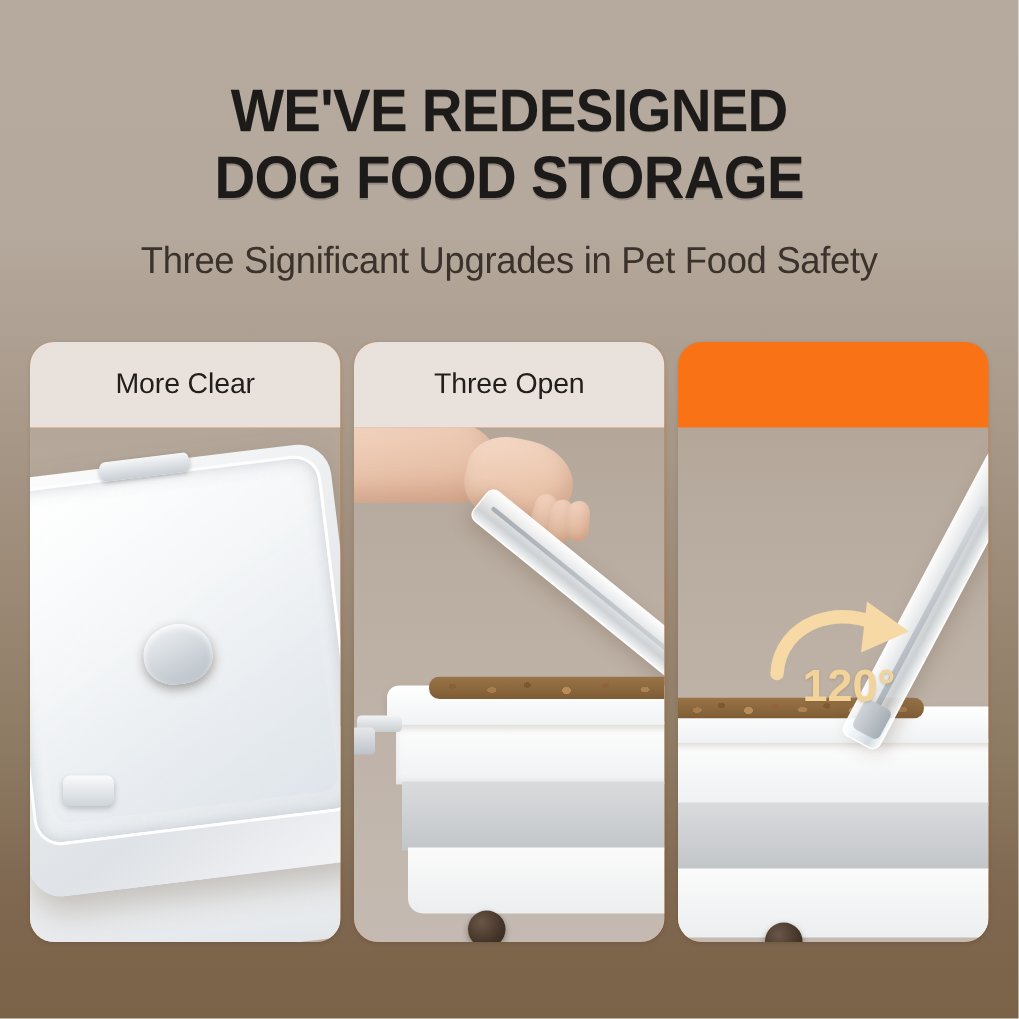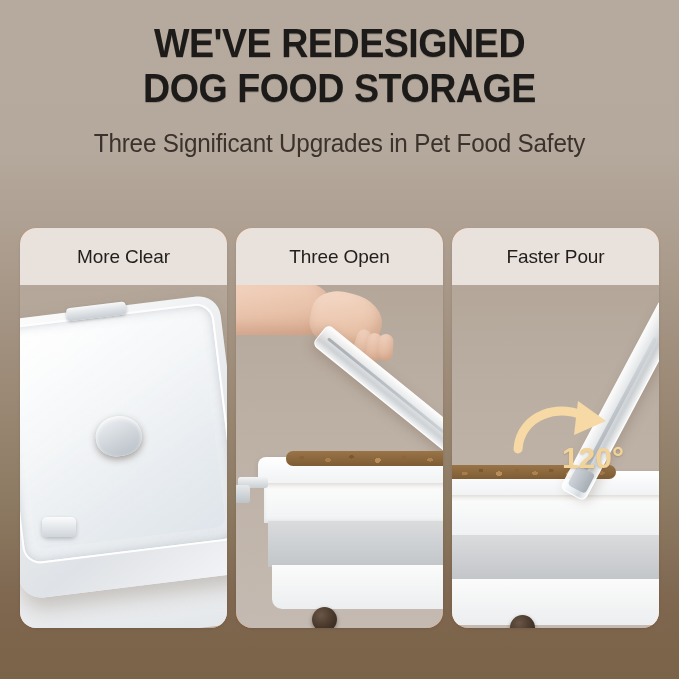--- a/index.html
+++ b/index.html
@@ -6,21 +6,21 @@
   html,body { width:679px; height:679px; overflow:hidden; }
   body {
     font-family:"Liberation Sans", sans-serif;
     background:linear-gradient(180deg,
       #b6aa9e 0%, #b5a99d 22%, #ab9c8d 38%,
       #9d8b78 56%, #8d7a62 74%, #7f6750 88%, #7b6348 100%);
     position:relative;
   }
 
   
-  .header { padding-top:21px; text-align:center; }
+  .header { padding-top:52px; text-align:center; }
   .headline {
     color:#1d1b19;
     font-weight:bold;
     font-size:40px;
     line-height:45px;
     letter-spacing:-0.5px;
     transform:scaleX(0.94);
     text-shadow:0 1px 0 rgba(0,0,0,.18);
   }
   .subtitle {
@@ -334,21 +334,21 @@
   .p3-badge {
     position:absolute;
     left:56px; top:112px;
     width:116px; height:84px;
     z-index:6;
   }
   .p3-deg {
     position:absolute;
     left:0; top:44px;
     width:116px;
-    text-align:right;
+    text-align:center;
     font-size:30px;
     font-weight:bold;
     color:#f2d49a;
     letter-spacing:0px;
     text-shadow:0 1px 2px rgba(110,80,40,.28);
   }
 </style>
 </head>
 <body>
 
@@ -397,23 +397,20 @@
         <div class="p2-rim"></div>
         <div class="p2-food kibble-strip"></div>
         <div class="p2-spout"></div>
         <div class="p2-spout2"></div>
       </div>
       <div class="caster p2-caster"></div>
     </div>
   </div>
 
   <div class="panel">
-    <div class="panel-header">
-      <span class="panel-title">Faster Pour</span>
-    </div>
     <div class="panel-body">
       <div class="p3-bin">
         <div class="p3-body1"></div>
         <div class="p3-body2"></div>
         <div class="p3-body3"></div>
         <div class="p3-rim"></div>
         <div class="p3-food kibble-strip"></div>
       </div>
       <div class="p3-lid">
         <div class="p3-hinge"></div>

